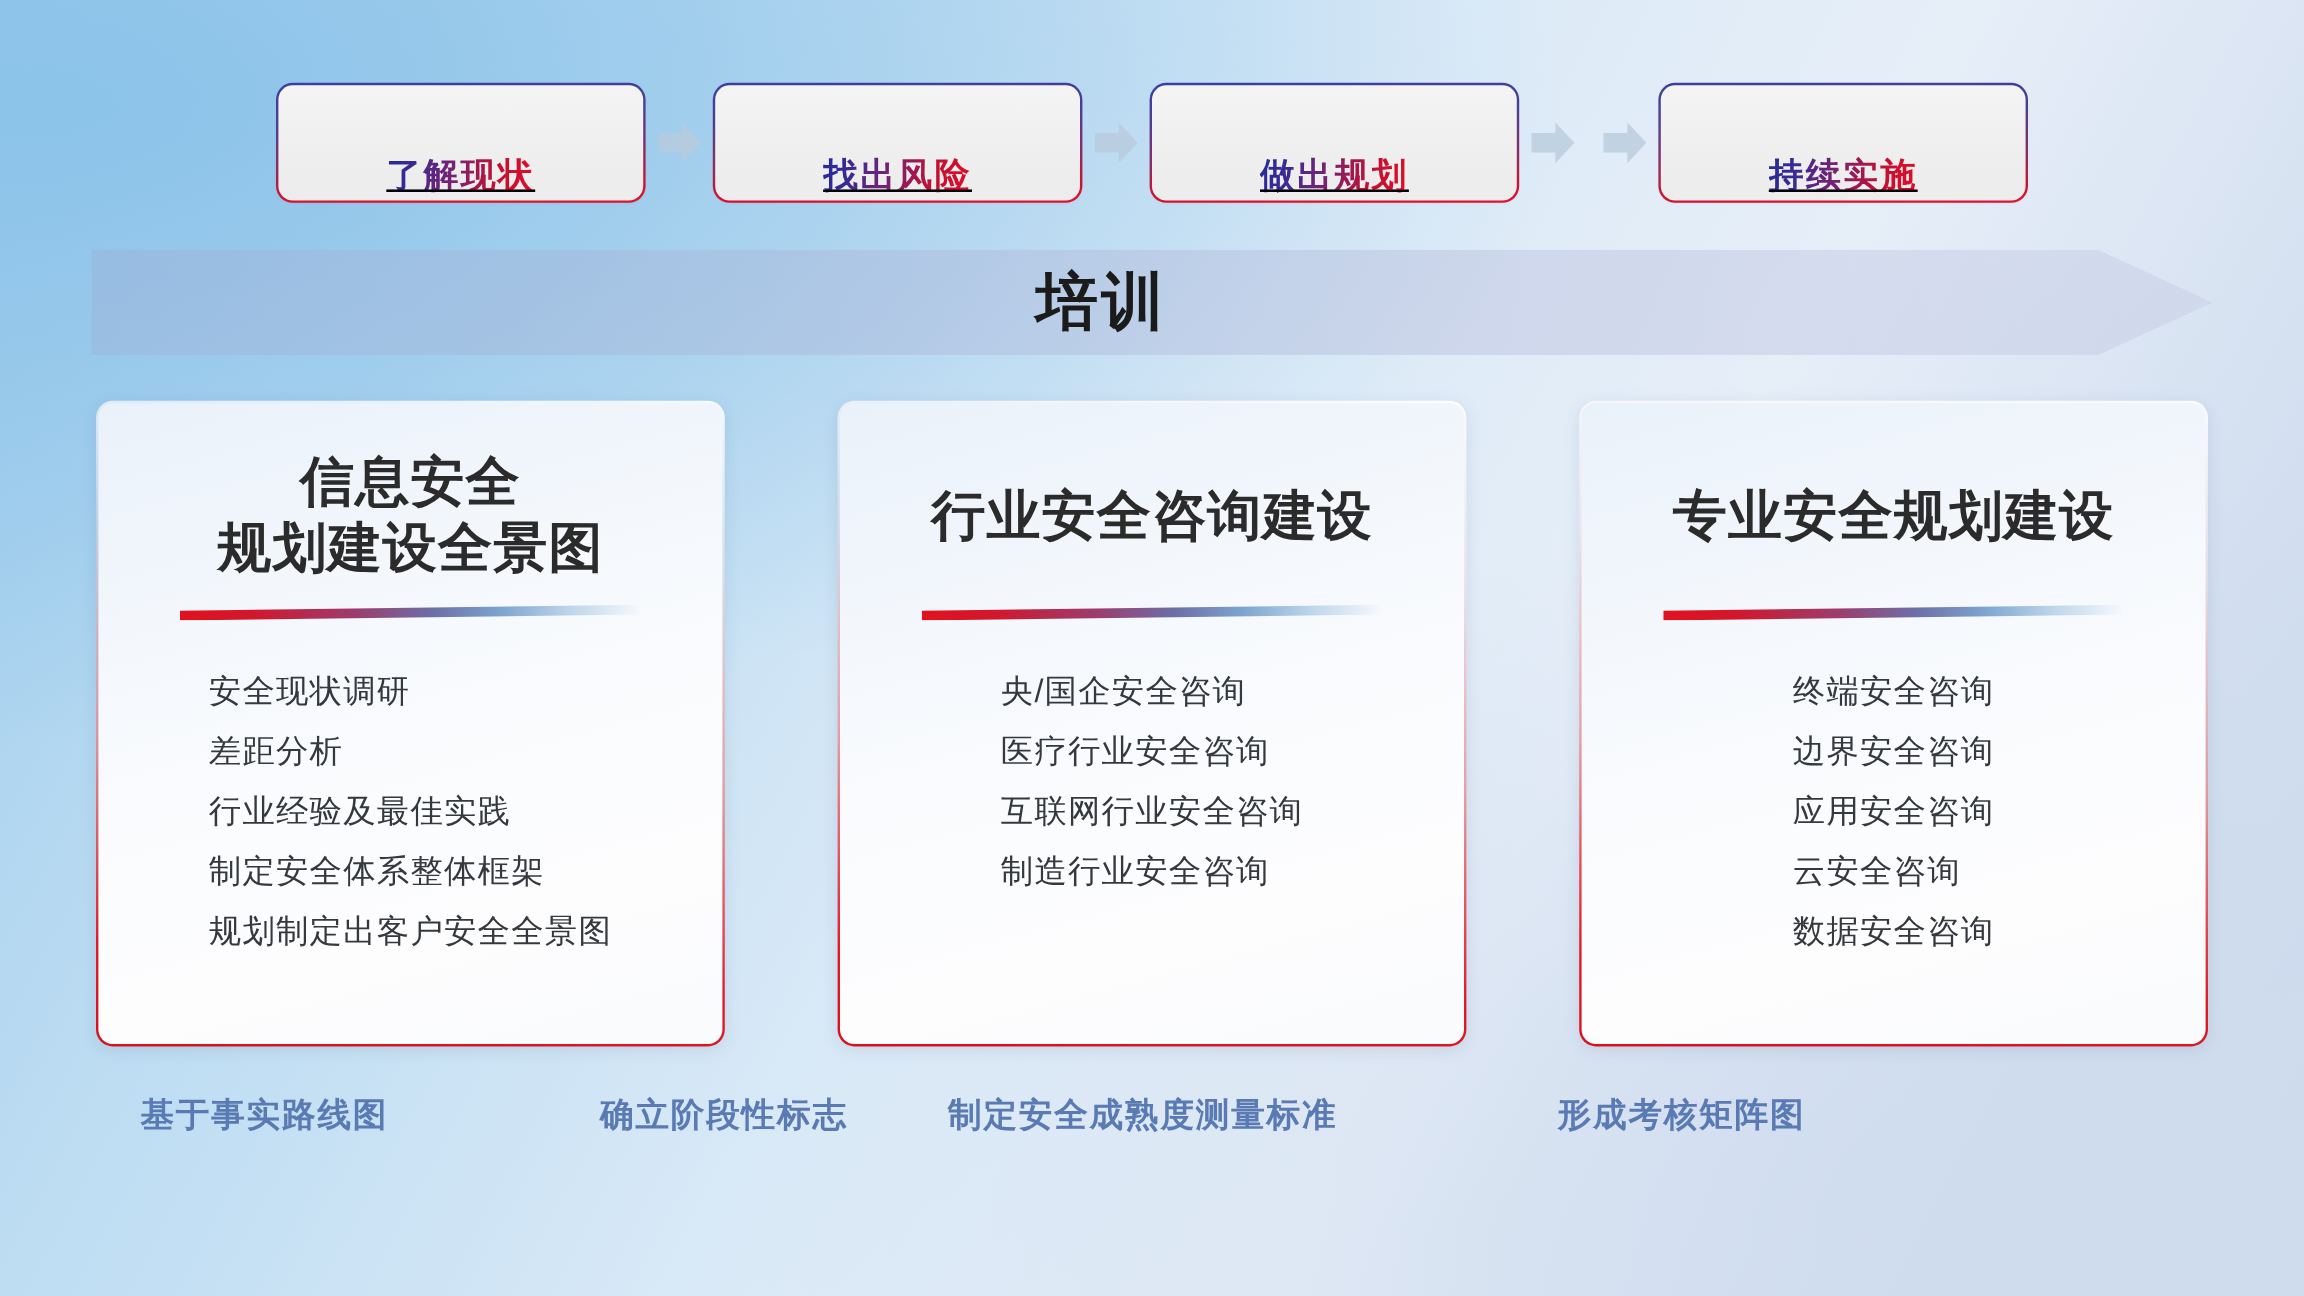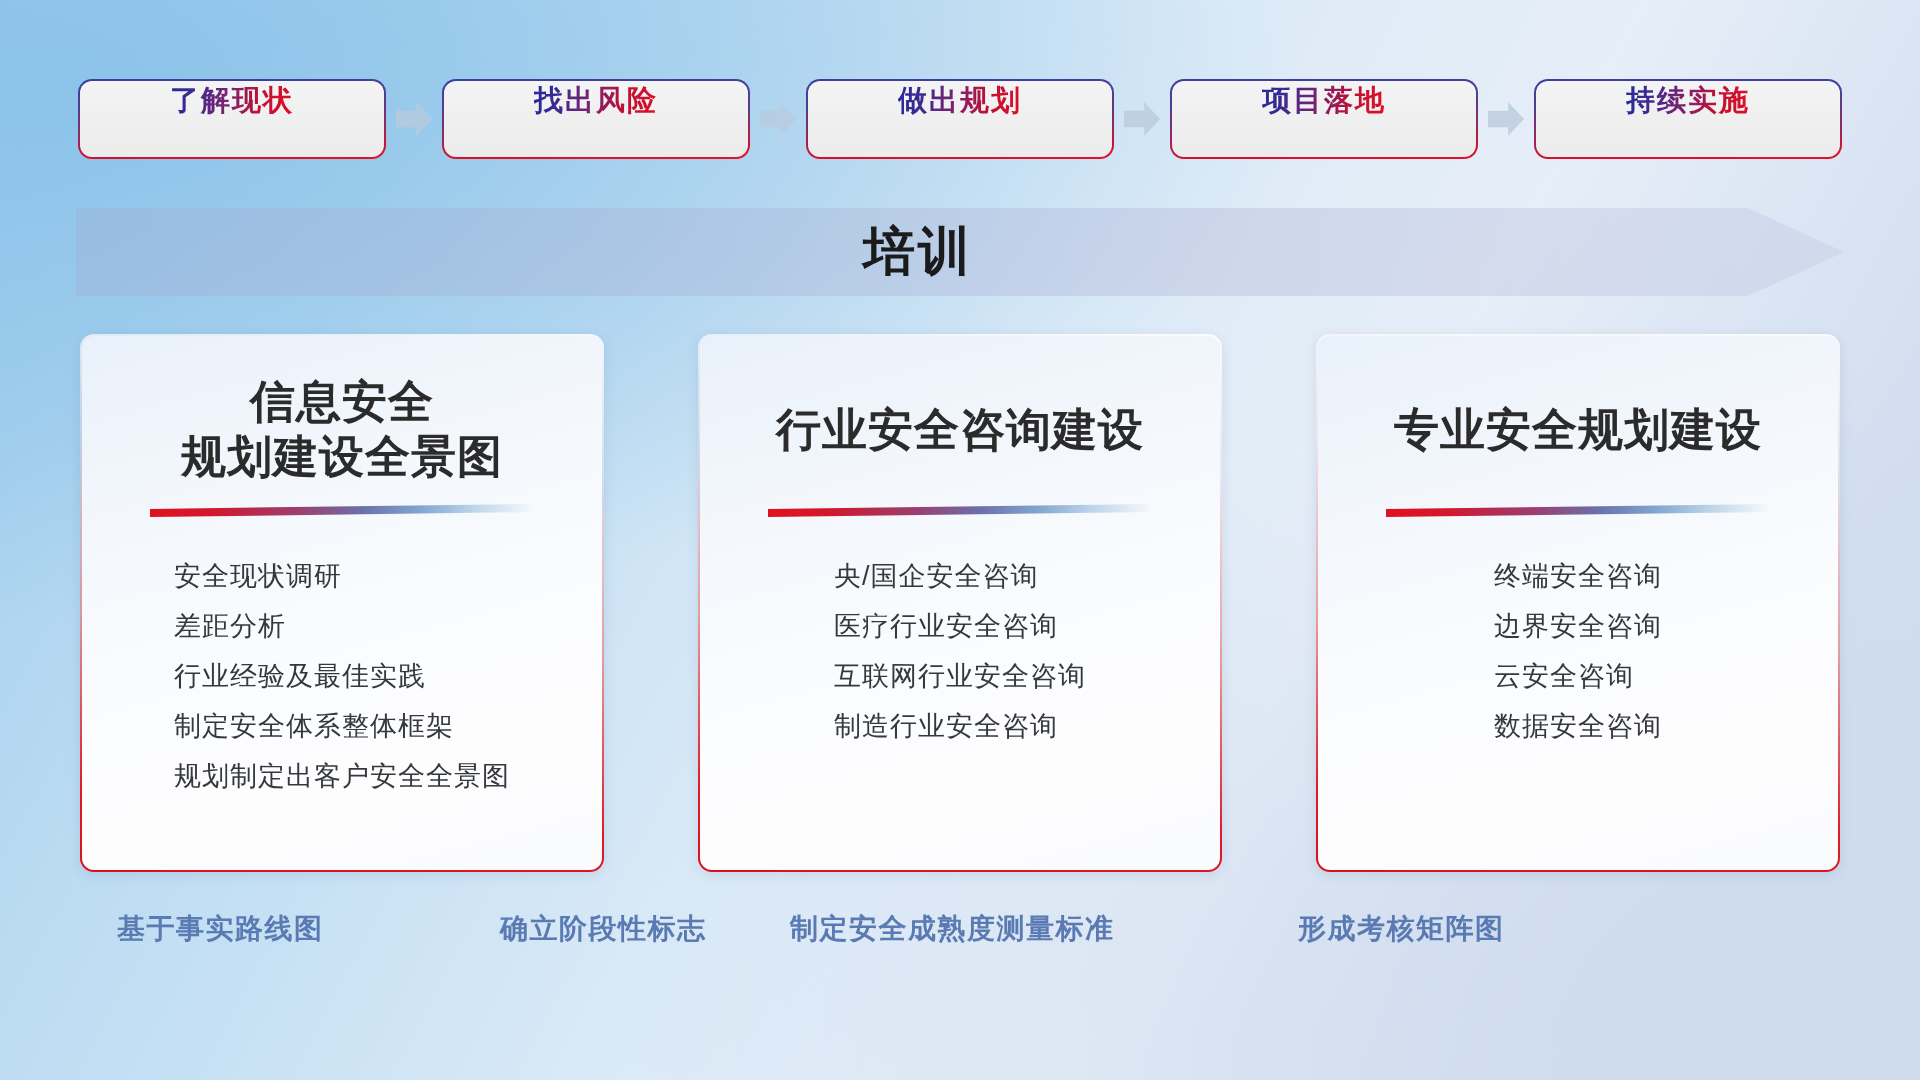--- a/index.html
+++ b/index.html
@@ -12,26 +12,27 @@
       linear-gradient(118deg, #9ccbec 0%, #bcdcf2 22%, #dbeaf7 48%, #e6eef8 66%, #d3dff0 85%, #cbd9ee 100%);
     position:relative;
   }
 
   
   .steps {
     position:absolute; left:0; top:78px; width:1920px; height:82px;
     display:flex; align-items:center; justify-content:center;
   }
   .step-box {
-    width:304px; height:76px;
+    width:304px; height:96px;
     border-radius:12px;
     background:#f1f1f1;
     position:relative;
-    display:flex; align-items:flex-start; justify-content:center;
+    display:flex; align-items:flex-end; justify-content:center;
     box-shadow:0 1px 3px rgba(60,80,120,.16);
+    text-decoration:underline;
   }
   .step-box::before{
     content:""; position:absolute; inset:-2px; border-radius:14px; z-index:0;
     background:linear-gradient(178deg,#3b3f9e 0%, #4b3f94 28%, #8b2c63 62%, #d6102b 88%, #e0132e 100%);
   }
   .step-box::after{
     content:""; position:absolute; inset:0; border-radius:12px; z-index:1;
     background:linear-gradient(180deg,#f4f4f4 0%, #efefef 55%, #ececec 100%);
   }
   .step-label{
@@ -124,23 +125,20 @@
   <div class="step-box">
     <span class="step-label">找出风险</span>
   </div>
   <div class="step-arrow"></div>
 
   <div class="step-box">
     <span class="step-label">做出规划</span>
   </div>
   <div class="step-arrow"></div>
 
-  <div class="step-box">
-    <span class="step-label">项目落地</span>
-  </div>
   <div class="step-arrow"></div>
 
   <div class="step-box">
     <span class="step-label">持续实施</span>
   </div>
 
 </div>
 
 <div class="banner">
   <span class="banner-title">培训</span>
@@ -188,20 +186,21 @@
     <div class="card-inner">
       <div class="card-title">
         <div>
           <div>专业安全规划建设</div>
         </div>
       </div>
       <div class="divider"></div>
       <div class="card-list">
         <div class="card-list-item">终端安全咨询</div>
         <div class="card-list-item">边界安全咨询</div>
+        <div class="card-list-item">应用安全咨询</div>
         <div class="card-list-item">云安全咨询</div>
         <div class="card-list-item">数据安全咨询</div>
       </div>
     </div>
   </div>
 
 </div>
 
 <div class="foot">
   <span class="foot-label f0">基于事实路线图</span>

